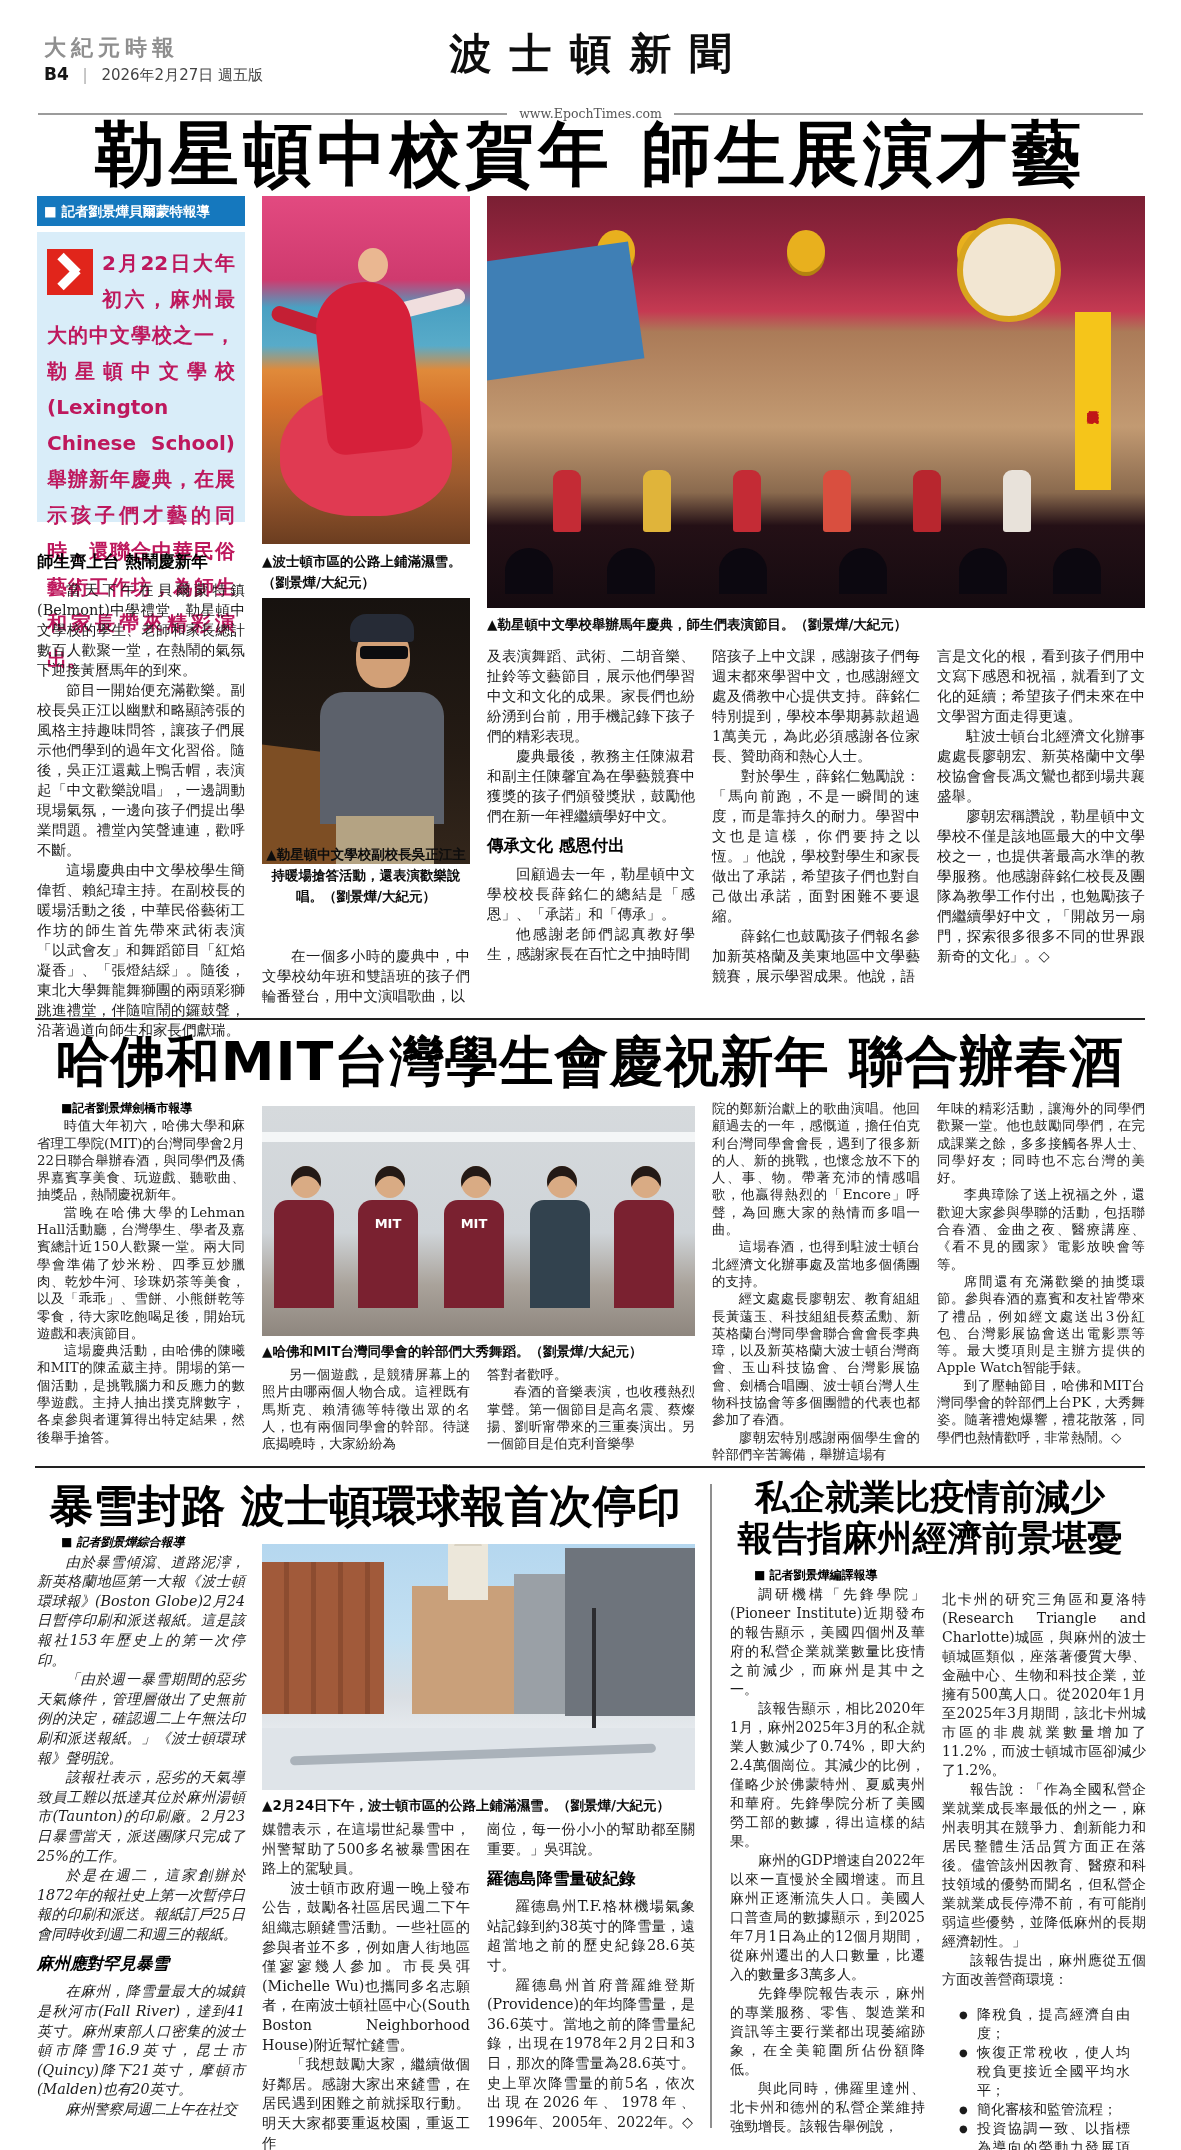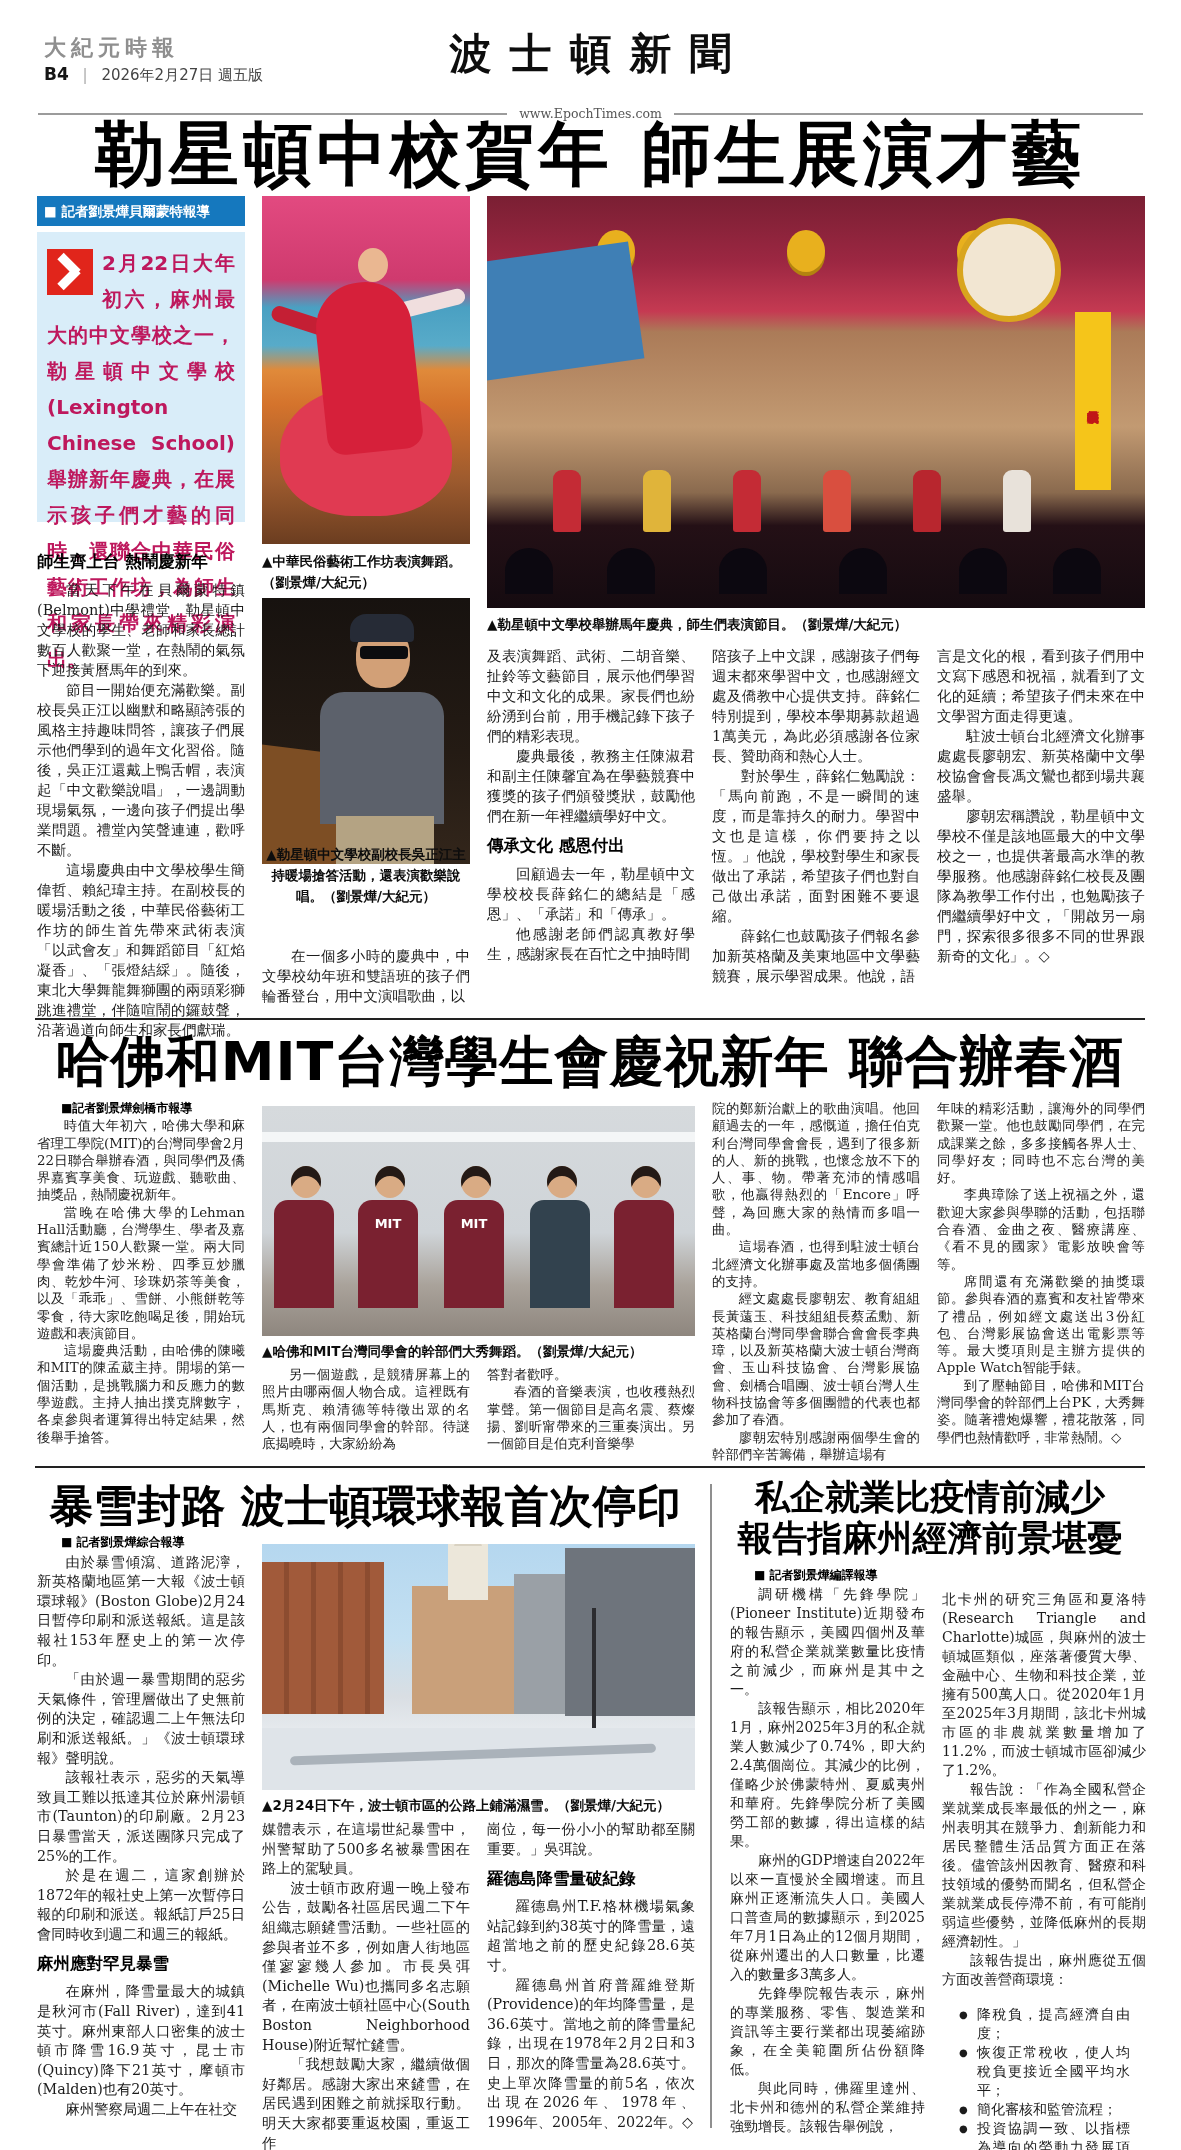--- a/index.html
+++ b/index.html
@@ -155,21 +155,21 @@
   <p>這場慶典由中文學校學生簡偉哲、賴紀瑋主持。在副校長的暖場活動之後，中華民俗藝術工作坊的師生首先帶來武術表演「以武會友」和舞蹈節目「紅焰凝香」、「張燈結綵」。隨後，東北大學舞龍舞獅團的兩頭彩獅跳進禮堂，伴隨喧鬧的鑼鼓聲，沿著過道向師生和家長們獻瑞。</p>
 </div>
 
 <div class="photo ph-dancer">
   <div class="skirt"></div>
   <div class="armL"></div>
   <div class="armR"></div>
   <div class="fig"></div>
   <div class="head"></div>
 </div>
-<div class="caption" style="left:262px;top:551px;width:208px;">▲中華民俗藝術工作坊表演舞蹈。（劉景燁/大紀元）</div>
+<div class="caption" style="left:262px;top:551px;width:208px;">▲波士頓市區的公路上鋪滿濕雪。（劉景燁/大紀元）</div>
 
 <div class="photo ph-singer">
   <div class="desk"></div>
   <div class="torso"></div>
   <div class="pants"></div>
   <div class="head"></div>
   <div class="cap"></div>
   <div class="shades"></div>
 </div>
 <div class="caption" style="left:262px;top:844px;width:208px;text-align:center;">▲勒星頓中文學校副校長吳正江主持暖場搶答活動，還表演歡樂說唱。（劉景燁/大紀元）</div>
@@ -276,21 +276,21 @@
   <p class="cont">年味的精彩活動，讓海外的同學們歡聚一堂。他也鼓勵同學們，在完成課業之餘，多多接觸各界人士、同學好友；同時也不忘台灣的美好。</p>
   <p>李典璋除了送上祝福之外，還歡迎大家參與學聯的活動，包括聯合春酒、金曲之夜、醫療講座、《看不見的國家》電影放映會等等。</p>
   <p>席間還有充滿歡樂的抽獎環節。參與春酒的嘉賓和友社皆帶來了禮品，例如經文處送出3份紅包、台灣影展協會送出電影票等等。最大獎項則是主辦方提供的Apple Watch智能手錶。</p>
   <p>到了壓軸節目，哈佛和MIT台灣同學會的幹部們上台PK，大秀舞姿。隨著禮炮爆響，禮花散落，同學們也熱情歡呼，非常熱鬧。◇</p>
 </div>
 
 <div class="rule" style="left:35px;top:1466px;width:1110px;"></div>
 
 <div class="abs h3-headline">暴雪封路 波士頓環球報首次停印</div>
 
-<div class="col b3" style="left:37px;top:1533px;">
+<div class="col b3" style="left:37px;top:1533px;font-style:italic;">
   <p class="byline-plain">■ 記者劉景燁綜合報導</p>
   <p>由於暴雪傾瀉、道路泥濘，新英格蘭地區第一大報《波士頓環球報》(Boston Globe)2月24日暫停印刷和派送報紙。這是該報社153年歷史上的第一次停印。</p>
   <p>「由於週一暴雪期間的惡劣天氣條件，管理層做出了史無前例的決定，確認週二上午無法印刷和派送報紙。」《波士頓環球報》聲明說。</p>
   <p>該報社表示，惡劣的天氣導致員工難以抵達其位於麻州湯頓市(Taunton)的印刷廠。2月23日暴雪當天，派送團隊只完成了25%的工作。</p>
   <p>於是在週二，這家創辦於1872年的報社史上第一次暫停日報的印刷和派送。報紙訂戶25日會同時收到週二和週三的報紙。</p>
   <div class="subhead">麻州應對罕見暴雪</div>
   <p>在麻州，降雪量最大的城鎮是秋河市(Fall River)，達到41英寸。麻州東部人口密集的波士頓市降雪16.9英寸，昆士市(Quincy)降下21英寸，摩頓市(Malden)也有20英寸。</p>
   <p>麻州警察局週二上午在社交</p>
 </div>
 

